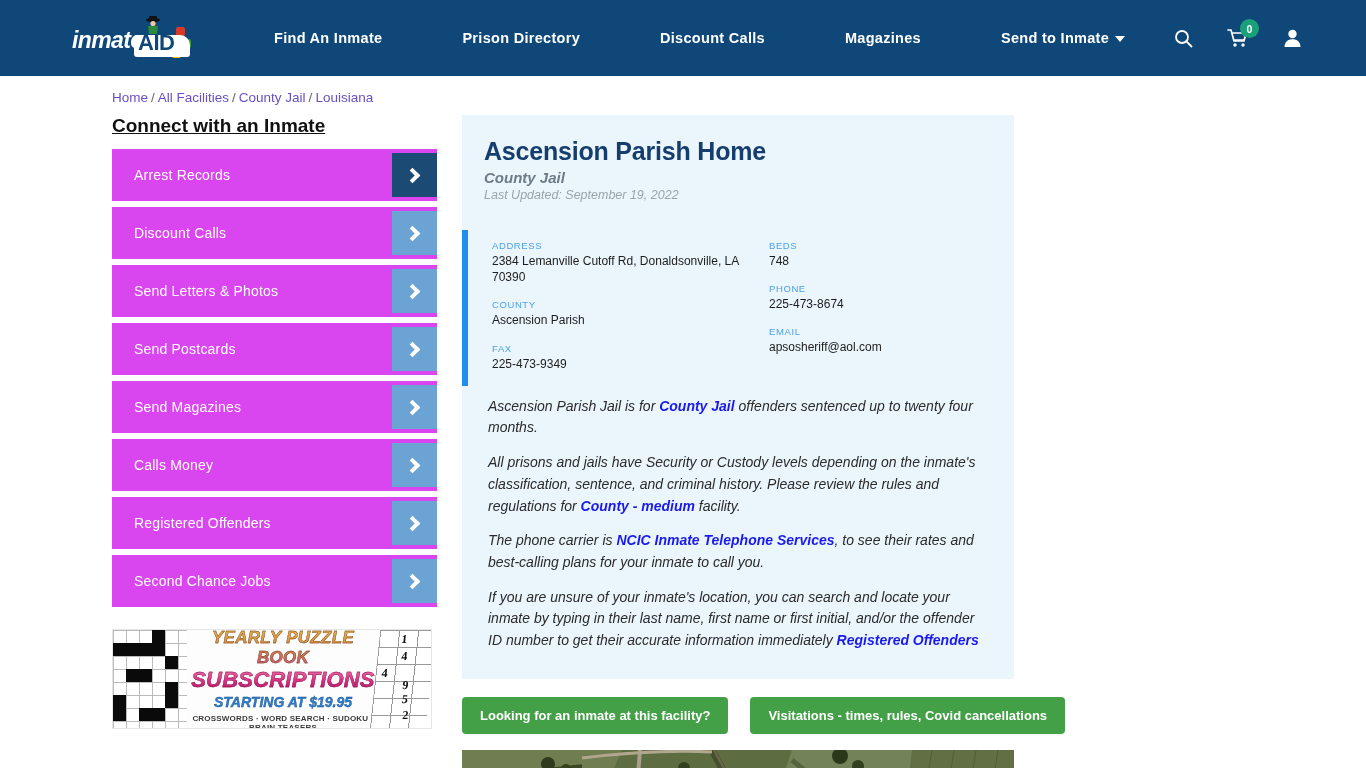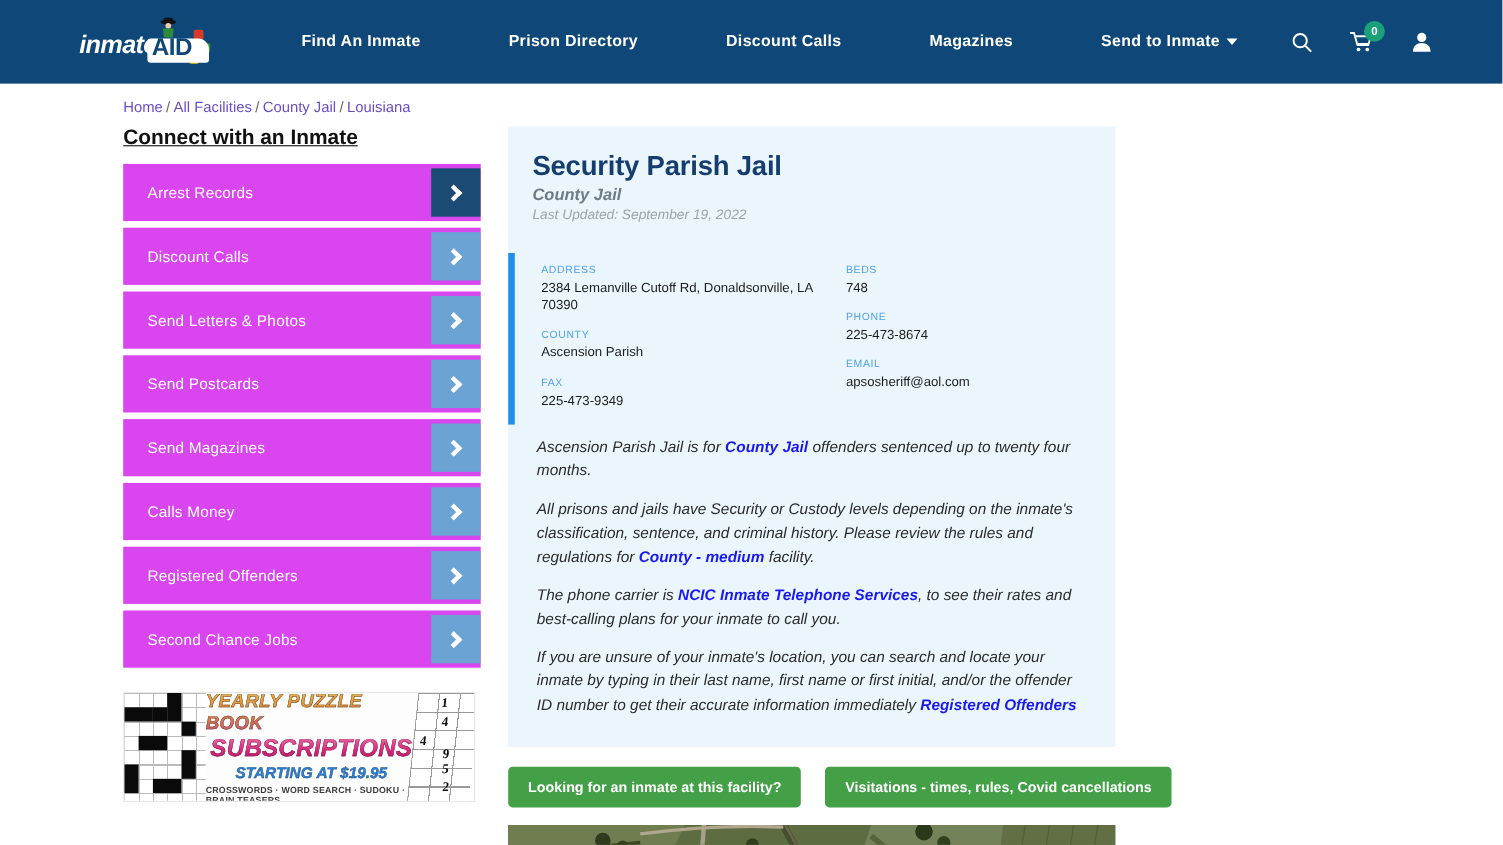--- a/index.html
+++ b/index.html
@@ -170,20 +170,21 @@
 
   
   .ad {
     margin-top: 22px;
     width: 320px; height: 100px;
     background: #ffffff;
     position: relative;
     overflow: hidden;
     border: 1px solid #e6e6e6;
     cursor: pointer;
+    text-align: center;
   }
   .ad-cross {
     position: absolute; left: 0; top: 0;
     width: 78px; height: 100px;
     background:
       repeating-linear-gradient(to right, #bbb 0 1px, transparent 1px 13px),
       repeating-linear-gradient(to bottom, #bbb 0 1px, transparent 1px 13px),
       #fff;
   }
   .ad-blk { position: absolute; background: #0a0a0a; }
@@ -480,21 +481,21 @@
           <span class="ad-sud-n" style="left:29px;top:62px;">5</span>
           <span class="ad-sud-n" style="left:31px;top:78px;">2</span>
         </div>
       </div>
     </div>
 
     <div class="main">
 
       <div class="main-card">
         <div class="main-head">
-          <h1 class="facility-title">Security Parish Jail</h1>
+          <h1 class="facility-title">Ascension Parish Home</h1>
           <div class="facility-type">County Jail</div>
           <div class="facility-updated">Last Updated: September 19, 2022</div>
         </div>
 
         <div class="info-panel">
           <div class="info-col">
             <div class="info-label">ADDRESS</div>
             <div class="info-value">2384 Lemanville Cutoff Rd, Donaldsonville, LA 70390</div>
             <div class="info-label">COUNTY</div>
             <div class="info-value">Ascension Parish</div>

